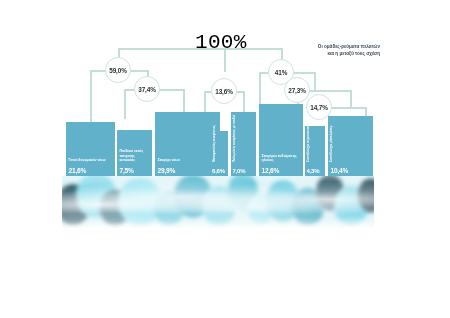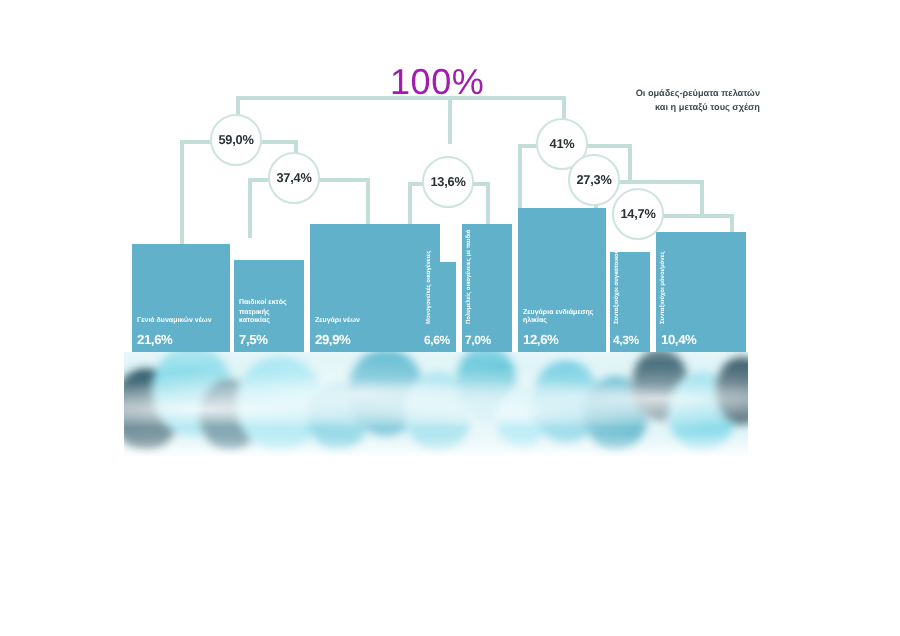--- a/index.html
+++ b/index.html
@@ -67,23 +67,23 @@
     font-weight: bold;
     letter-spacing: -0.1px;
     z-index: 6;
   }
 
   
   #root-label {
     position: absolute;
     left: 195px;
     top: 31px;
-    font-family: Liberation Sans, sans-serif;
-    font-size: 18px;
-    color: #a21caf;
+    font-family: Liberation Mono, monospace;
+    font-size: 21px;
+    color: #000000;
     letter-spacing: 0.3px;
     z-index: 7;
   }
 
   
   #caption {
     position: absolute;
     left: 296px;
     top: 43px;
     width: 84px;

